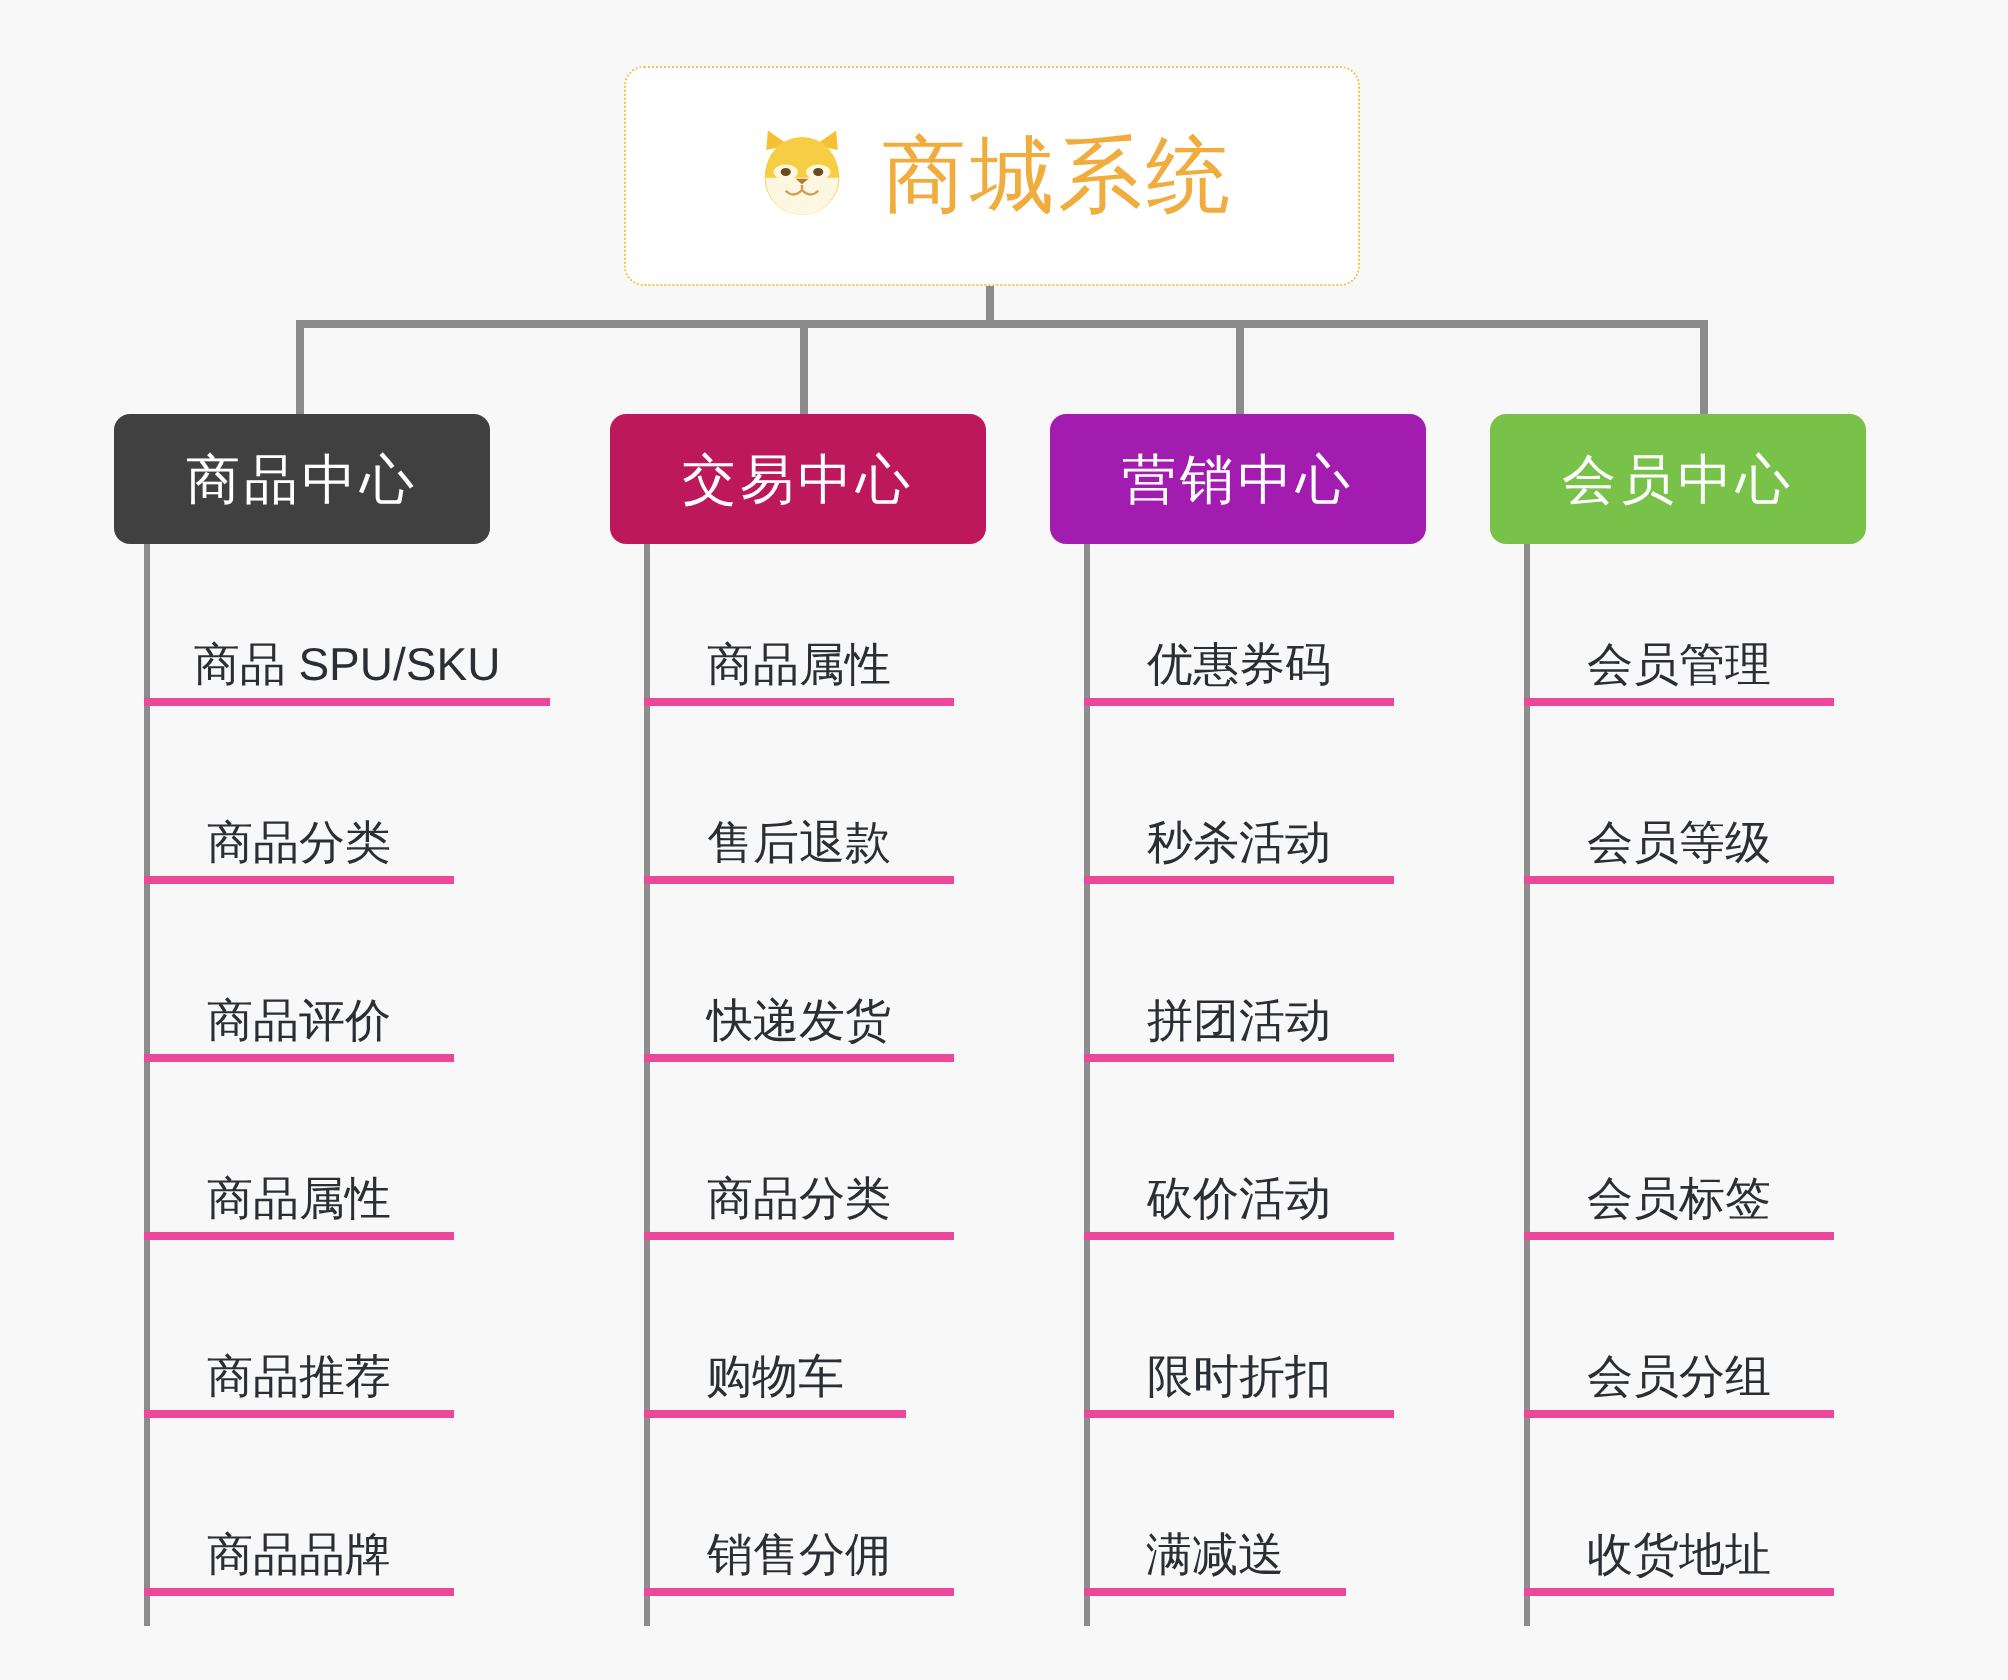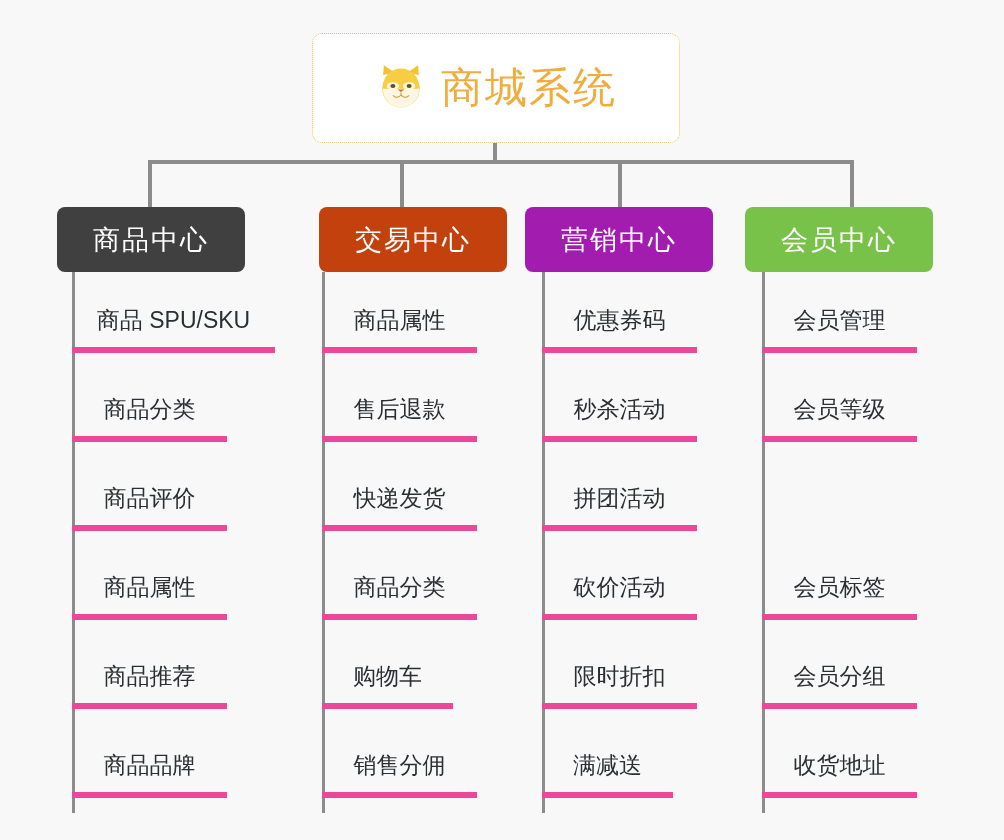--- a/index.html
+++ b/index.html
@@ -92,25 +92,25 @@
   .spine {
     position: absolute;
     top: 272px;
     width: 3px;
     background: #8c8c8c;
   }
   .leaf {
     position: absolute;
     height: 36px;
     box-sizing: border-box;
-    border-bottom: 6px solid #ec4899;
+    border-bottom: 4px solid #ec4899;
     display: flex;
     align-items: flex-end;
     justify-content: center;
-    padding-bottom: 14px;
+    padding-bottom: 4px;
     text-align: center;
   }
   .leaf-label {
     font-size: 23px;
     color: #2b2f33;
     white-space: nowrap;
     line-height: 1.1;
   }
 </style>
 </head>
@@ -169,21 +169,21 @@
   <div class="leaf" style="left:72px;top:584px;width:155px">
     <span class="leaf-label">商品属性</span>
   </div>
   <div class="leaf" style="left:72px;top:673px;width:155px">
     <span class="leaf-label">商品推荐</span>
   </div>
   <div class="leaf" style="left:72px;top:762px;width:155px">
     <span class="leaf-label">商品品牌</span>
   </div>
 
-  <div class="cat-header" style="left:319px;width:188px;background:#c2410c">
+  <div class="cat-header" style="left:305px;width:188px;background:#be185d">
     <span>交易中心</span>
   </div>
   <div class="spine" style="left:322px;height:541px"></div>
 
   <div class="leaf" style="left:322px;top:317px;width:155px">
     <span class="leaf-label">商品属性</span>
   </div>
   <div class="leaf" style="left:322px;top:406px;width:155px">
     <span class="leaf-label">售后退款</span>
   </div>

